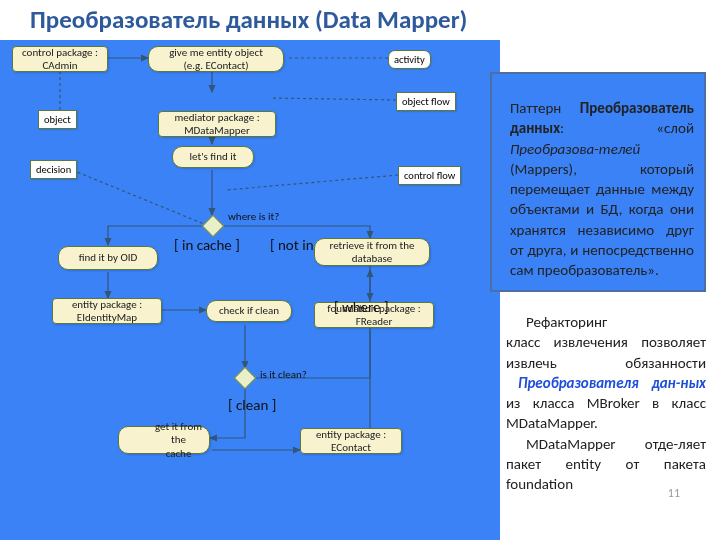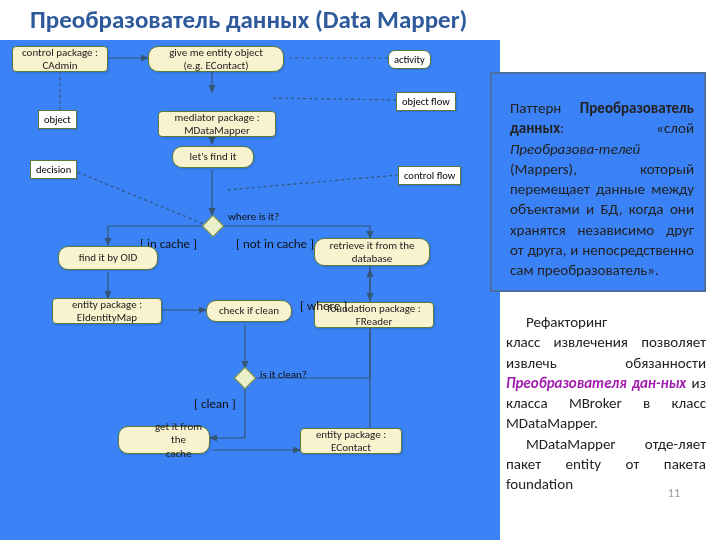--- a/index.html
+++ b/index.html
@@ -66,23 +66,24 @@
     transform: rotate(45deg);
   }
   .dlabel {
     position: absolute;
     font-size: 11px;
     color: #111;
     white-space: nowrap;
   }
   .glabel {
     position: absolute;
-    font-size: 13px;
+    font-size: 15px;
     color: #111;
     white-space: nowrap;
+    margin-left: 34px;
   }
   svg.arrows {
     position: absolute;
     top: 0; left: 0;
     width: 500px;
     height: 500px;
     pointer-events: none;
   }
   .conn { stroke: #357; stroke-width: 1.2; fill: none; }
   .ahead { fill: #357; }
@@ -107,21 +108,21 @@
   .para2 {
     position: absolute;
     top: 312px;
     right: 14px;
     width: 200px;
     font-size: 15px;
     line-height: 1.35;
     color: #222;
     text-align: justify;
   }
-  .para2 .hl { color: #a21caf; font-style: italic; font-weight: bold; }
+  .para2 .hl { color: #1d4ed8; font-style: italic; font-weight: bold; margin-left: 12px; }
   .para2 .indent { text-indent: 20px; display:block; }
 
   .pagenum {
     position: absolute;
     right: 40px;
     bottom: 40px;
     font-size: 12px;
     color: #999;
   }
 </style>

